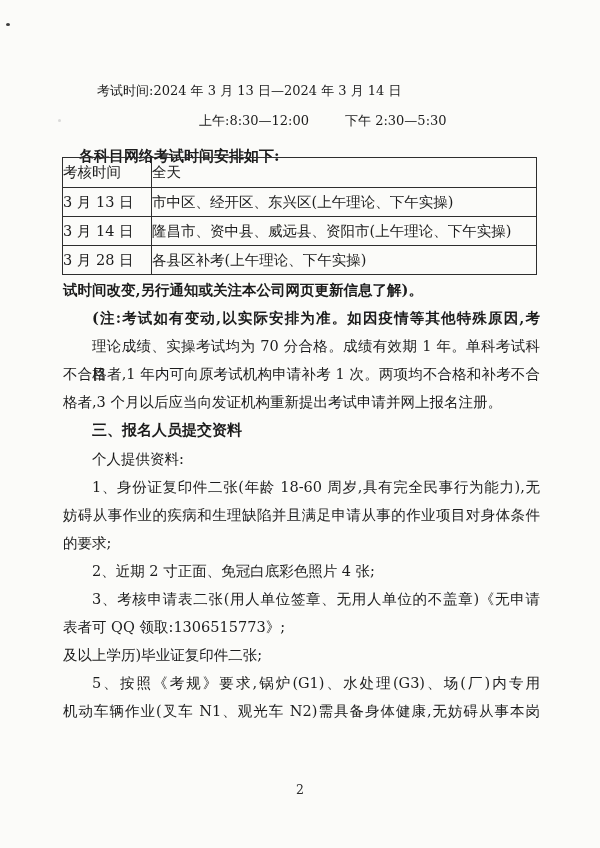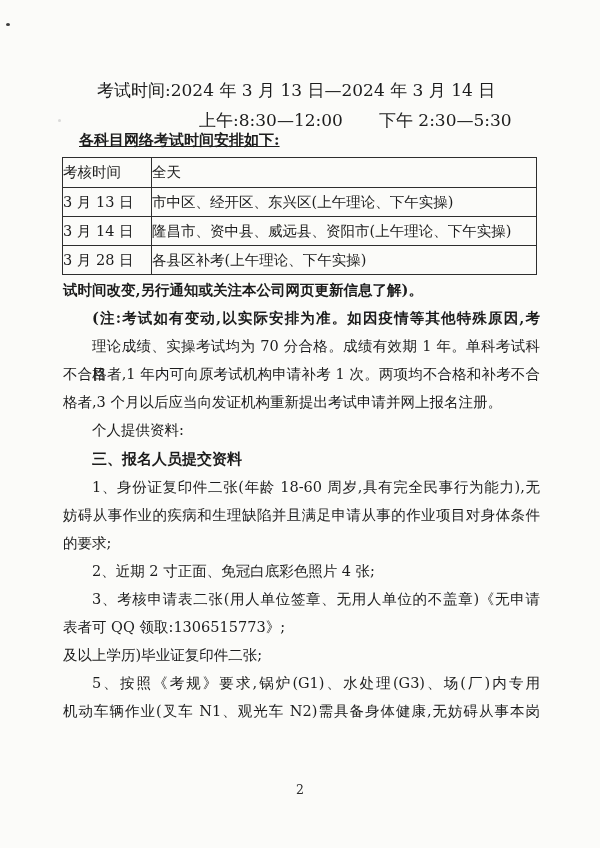--- a/index.html
+++ b/index.html
@@ -7,25 +7,25 @@
     position:relative;
     width:600px;height:848px;
     margin:0 auto;
     background:#fbfbf9;
     font-family:"DejaVu Serif","Liberation Serif",serif;
     color:#1c1c1c;
     overflow:hidden;
   }
   .abs{position:absolute;}
   .b{font-weight:bold;}
-  .ln{font-size:17px;line-height:19px;white-space:nowrap;}
+  .ln{font-size:13px;line-height:19px;white-space:nowrap;}
   .hd1{left:97px;top:81px;}
   .hd2{left:168px;top:111px;margin-left:31px;}
   .hd2 .pm{margin-left:36px;}
-  .hd3{left:79px;top:131px;font-size:15px;text-decoration:underline;}
+  .hd3{left:79px;top:147px;font-size:15px;}
   table.sched{
     position:absolute;left:62px;top:157px;
     width:475px;border-collapse:collapse;
     font-size:14.5px;color:#1c1c1c;
   }
   table.sched td{
     border:1.5px solid #2e2e2e;
     text-align:left;vertical-align:middle;
     padding:0;height:28px;white-space:nowrap;
   }
@@ -85,22 +85,22 @@
     </tr>
   </tbody>
     </table>
 
   <div class="abs bodyblock">
     <div class="bl b">试时间改变,另行通知或关注本公司网页更新信息了解)。</div>
     <div class="bl ind fill b">(注:考试如有变动,以实际安排为准。如因疫情等其他特殊原因,考</div>
     <div class="bl ind fill">理论成绩、实操考试均为 70 分合格。成绩有效期 1 年。单科考试科目</div>
     <div class="bl fill">不合格者,1 年内可向原考试机构申请补考 1 次。两项均不合格和补考不合</div>
     <div class="bl">格者,3 个月以后应当向发证机构重新提出考试申请并网上报名注册。</div>
+    <div class="bl ind b h3sz">三、报名人员提交资料</div>
     <div class="bl ind">个人提供资料:</div>
-    <div class="bl ind b h3sz">三、报名人员提交资料</div>
     <div class="bl ind fill">1、身份证复印件二张(年龄 18-60 周岁,具有完全民事行为能力),无</div>
     <div class="bl fill">妨碍从事作业的疾病和生理缺陷并且满足申请从事的作业项目对身体条件</div>
     <div class="bl">的要求;</div>
     <div class="bl ind">2、近期 2 寸正面、免冠白底彩色照片 4 张;</div>
     <div class="bl ind fill">3、考核申请表二张(用人单位签章、无用人单位的不盖章)《无申请</div>
     <div class="bl">表者可 QQ 领取:1306515773》;</div>
     <div class="bl">及以上学历)毕业证复印件二张;</div>
     <div class="bl ind fill">5、按照《考规》要求,锅炉(G1)、水处理(G3)、场(厂)内专用</div>
     <div class="bl fill">机动车辆作业(叉车 N1、观光车 N2)需具备身体健康,无妨碍从事本岗</div>
   </div>

